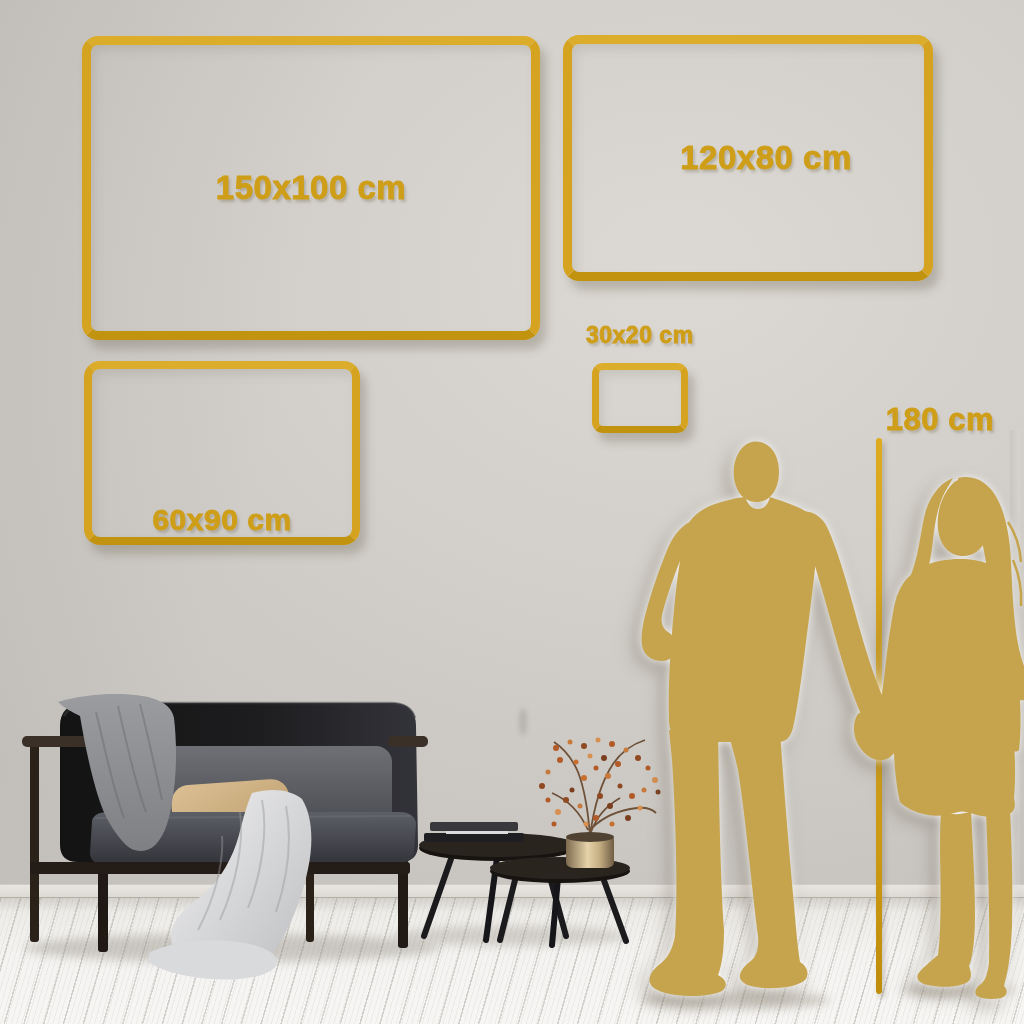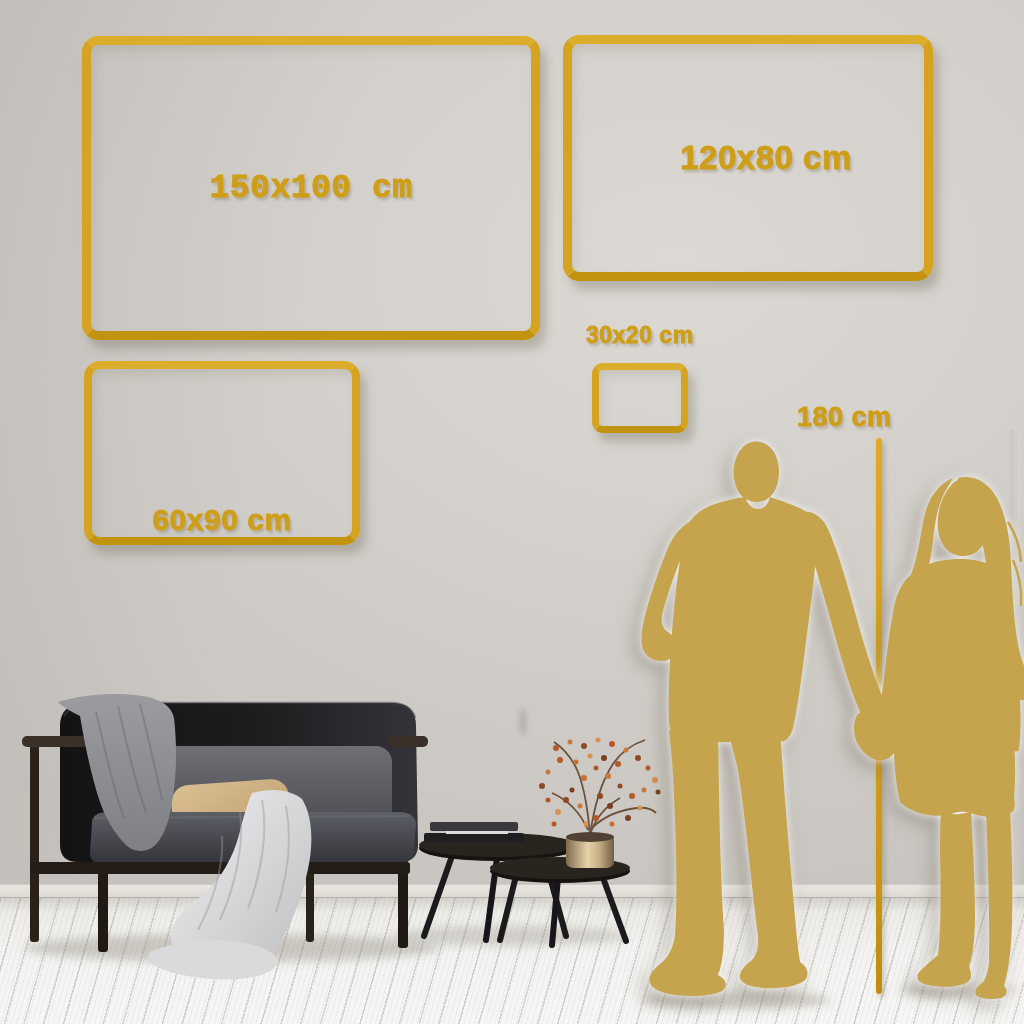--- a/index.html
+++ b/index.html
@@ -33,35 +33,35 @@
     background:linear-gradient(to right, rgba(90,85,78,.10), rgba(255,255,255,.14));
     opacity:.7;
   }
   
   .frame{
     position:absolute;border:8px solid #d5a31f;border-radius:16px;
     border-top-color:#dcad2b;border-bottom-color:#c2930f;
     box-shadow:6px 9px 10px rgba(100,92,74,.30), inset 4px 6px 10px rgba(120,114,102,.16);
     display:flex;align-items:center;justify-content:center;
   }
-  .f150{left:82px;top:36px;width:458px;height:304px;border-width:9px;font-family:Liberation Mono, monospace;}
+  .f150{left:82px;top:36px;width:458px;height:304px;border-width:9px;}
   .f120{left:563px;top:35px;width:370px;height:246px;border-width:9px;padding-left:36px;}
   .f6090{left:84px;top:361px;width:276px;height:184px;align-items:flex-end;}
   .f6040{left:381px;top:360px;width:187px;height:127px;}
   .f3020{left:592px;top:363px;width:96px;height:70px;border-width:7px;border-radius:11px;}
   .gold-text{
     color:#cf9e19;font-weight:700;letter-spacing:.5px;
     -webkit-text-stroke:.9px #cf9e19;
     text-shadow:2px 3px 3px rgba(110,100,78,.35);
     white-space:nowrap;user-select:none;
   }
   .fs-big{font-size:33px;}
   .fs-mid{font-size:30px;}
   .label-3020{position:absolute;left:586px;top:322px;width:200px;text-align:left;font-size:23px;}
-  .label-180{position:absolute;left:797px;top:402px;width:160px;text-align:left;font-size:27px;}
+  .label-180{position:absolute;left:834px;top:402px;width:160px;text-align:right;font-size:31px;}
   
   .vline{
     position:absolute;left:876px;top:438px;width:6px;height:556px;border-radius:3px;
     background:linear-gradient(180deg,#ddaa20 0%,#d29f16 60%,#bf8d0c 100%);
     box-shadow:3px 4px 5px rgba(110,100,80,.30);
   }
   .scene-svg{position:absolute;left:0;top:0;width:1024px;height:1024px;}
   .ppl{filter:drop-shadow(0 0 5px rgba(255,255,255,.9)) drop-shadow(-6px 7px 9px rgba(105,95,75,.38));}
 </style>
 </head>

